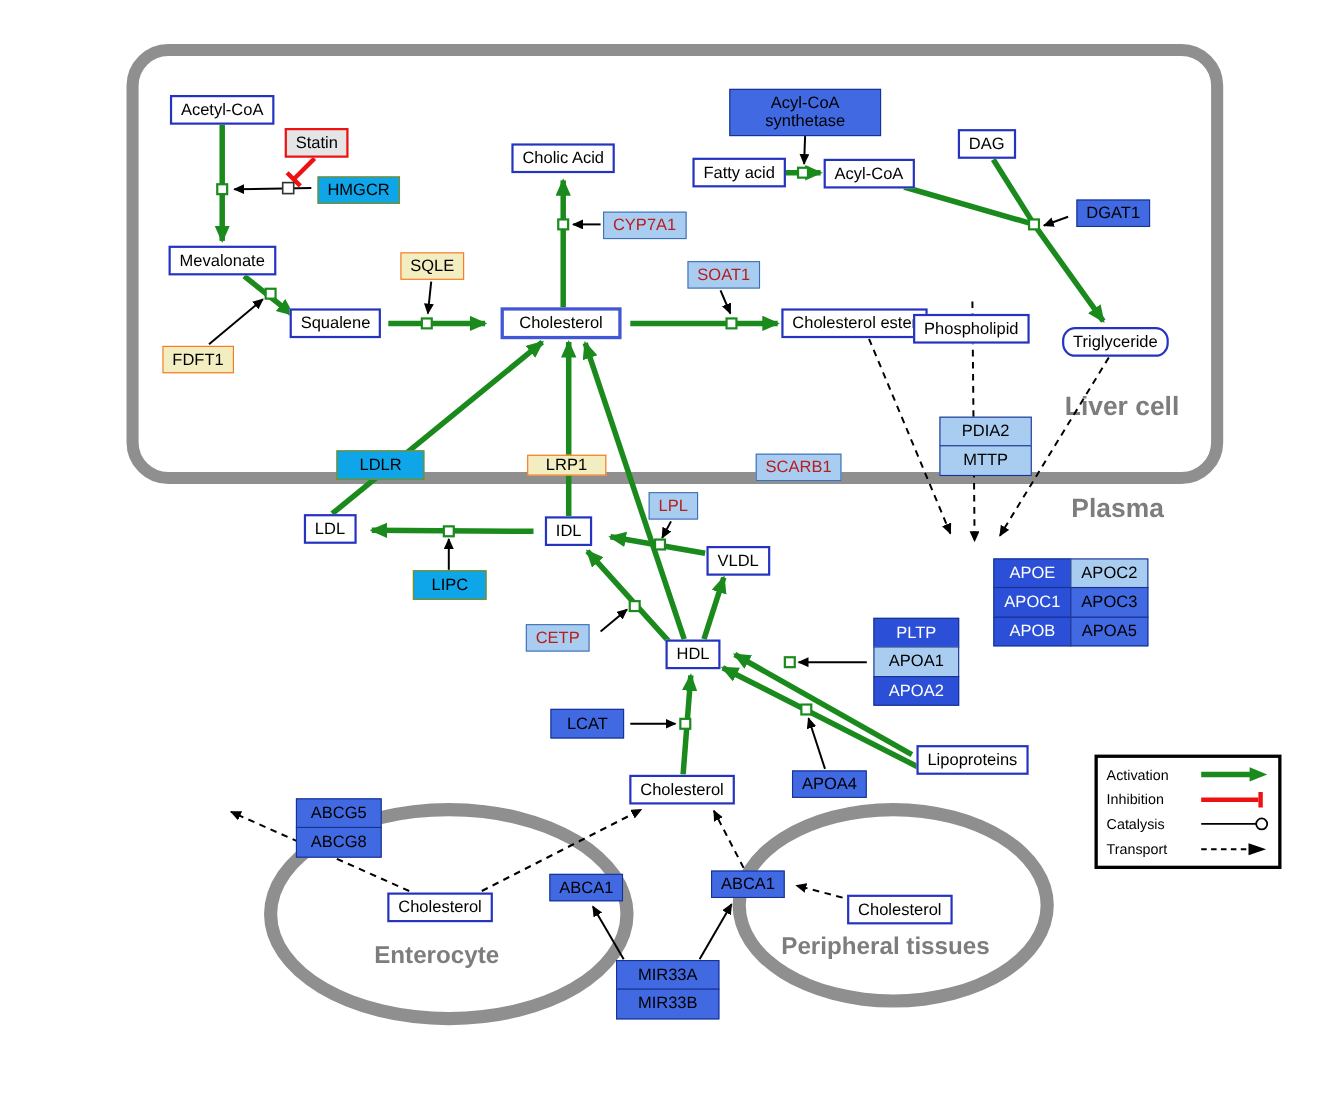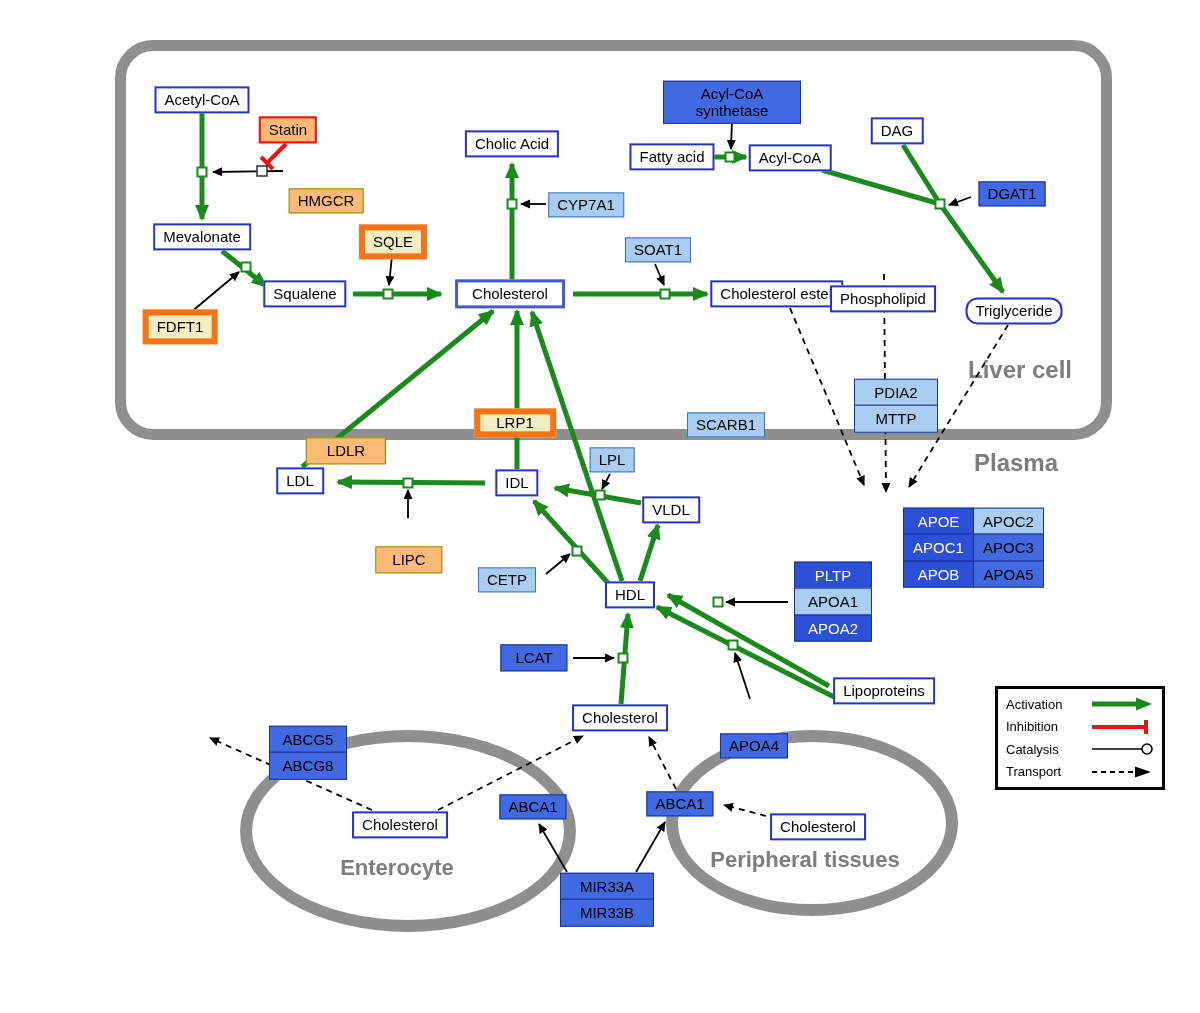--- a/index.html
+++ b/index.html
@@ -16,25 +16,25 @@
               font-size:24px;z-index:1;white-space:nowrap;}
 
   
   .edges{position:absolute;left:0;top:0;z-index:2;pointer-events:none;}
 
   
   .node{position:absolute;transform:translate(-50%,-50%);font-size:15px;line-height:1.15;
         padding:3px 8px;text-align:center;white-space:nowrap;background:#fff;color:#000;z-index:3;}
   .met{border:2px solid #2433c0;background:#fff;}
   .thick{border-width:3px;border-color:#4256d8;padding:3px 14px;}
-  .drug{border:2px solid #ee1111;background:#fdba74;}
-  .yellow{background:#fdba74;border:1px solid #8f8a00;margin-top:28px;}
-  .cream{background:#f2eec2;border:6px solid #f97316;}
+  .drug{border:2px solid #ee1111;background:#e5e5e5;}
+  .yellow{background:#0ea5e9;border:1px solid #8f8a00;}
+  .cream{background:#f2eec2;border:1px solid #f97316;}
   .gene{background:#4169e1;border:1px solid #17328f;color:#000;}
-  .gene-light{background:#a9cdf0;border:1px solid #3d6fb5;color:#000000;}
+  .gene-light{background:#a9cdf0;border:1px solid #3d6fb5;color:#b91c1c;}
   .wrap{white-space:normal;width:120px;}
 
   
   .stack{position:absolute;transform:translate(-50%,-50%);display:flex;flex-direction:column;z-index:3;}
   .grid2{position:absolute;transform:translate(-50%,-50%);display:grid;grid-template-columns:70px 70px;z-index:3;border-radius:13px;}
   .cell{font-size:15px;line-height:1.15;padding:4px 0;text-align:center;border:1px solid #17328f;
         margin-top:-1px;background:#4169e1;color:#000;margin-left:12px;}
   .grid2 .cell{margin-left:-1px;}
   .cell.dark{background:#2b4fd7;color:#fff;}
   .cell.light{background:#a9cdf0;color:#000;}
@@ -190,21 +190,21 @@
   <div class="grid2" style="left:974px;top:548px;">
     <div class="cell dark">APOE</div>
     <div class="cell light">APOC2</div>
     <div class="cell dark">APOC1</div>
     <div class="cell">APOC3</div>
     <div class="cell dark">APOB</div>
     <div class="cell">APOA5</div>
   </div>
 
   <div class="node gene" style="left:534px;top:658px;padding:4px 14px;">LCAT</div>
-  <div class="node gene" style="left:754px;top:746px;">APOA4</div>
+  <div class="node gene" style="left:754px;top:713px;">APOA4</div>
   <div class="node met" style="left:884px;top:691px;">Lipoproteins</div>
   <div class="node met" style="left:620px;top:718px;">Cholesterol</div>
 
   <div class="stack" style="left:302px;top:753px;">
     <div class="cell w76">ABCG5</div>
     <div class="cell w76">ABCG8</div>
   </div>
 
   <div class="node met" style="left:400px;top:825px;">Cholesterol</div>
   <div class="node gene" style="left:533px;top:807px;">ABCA1</div>

